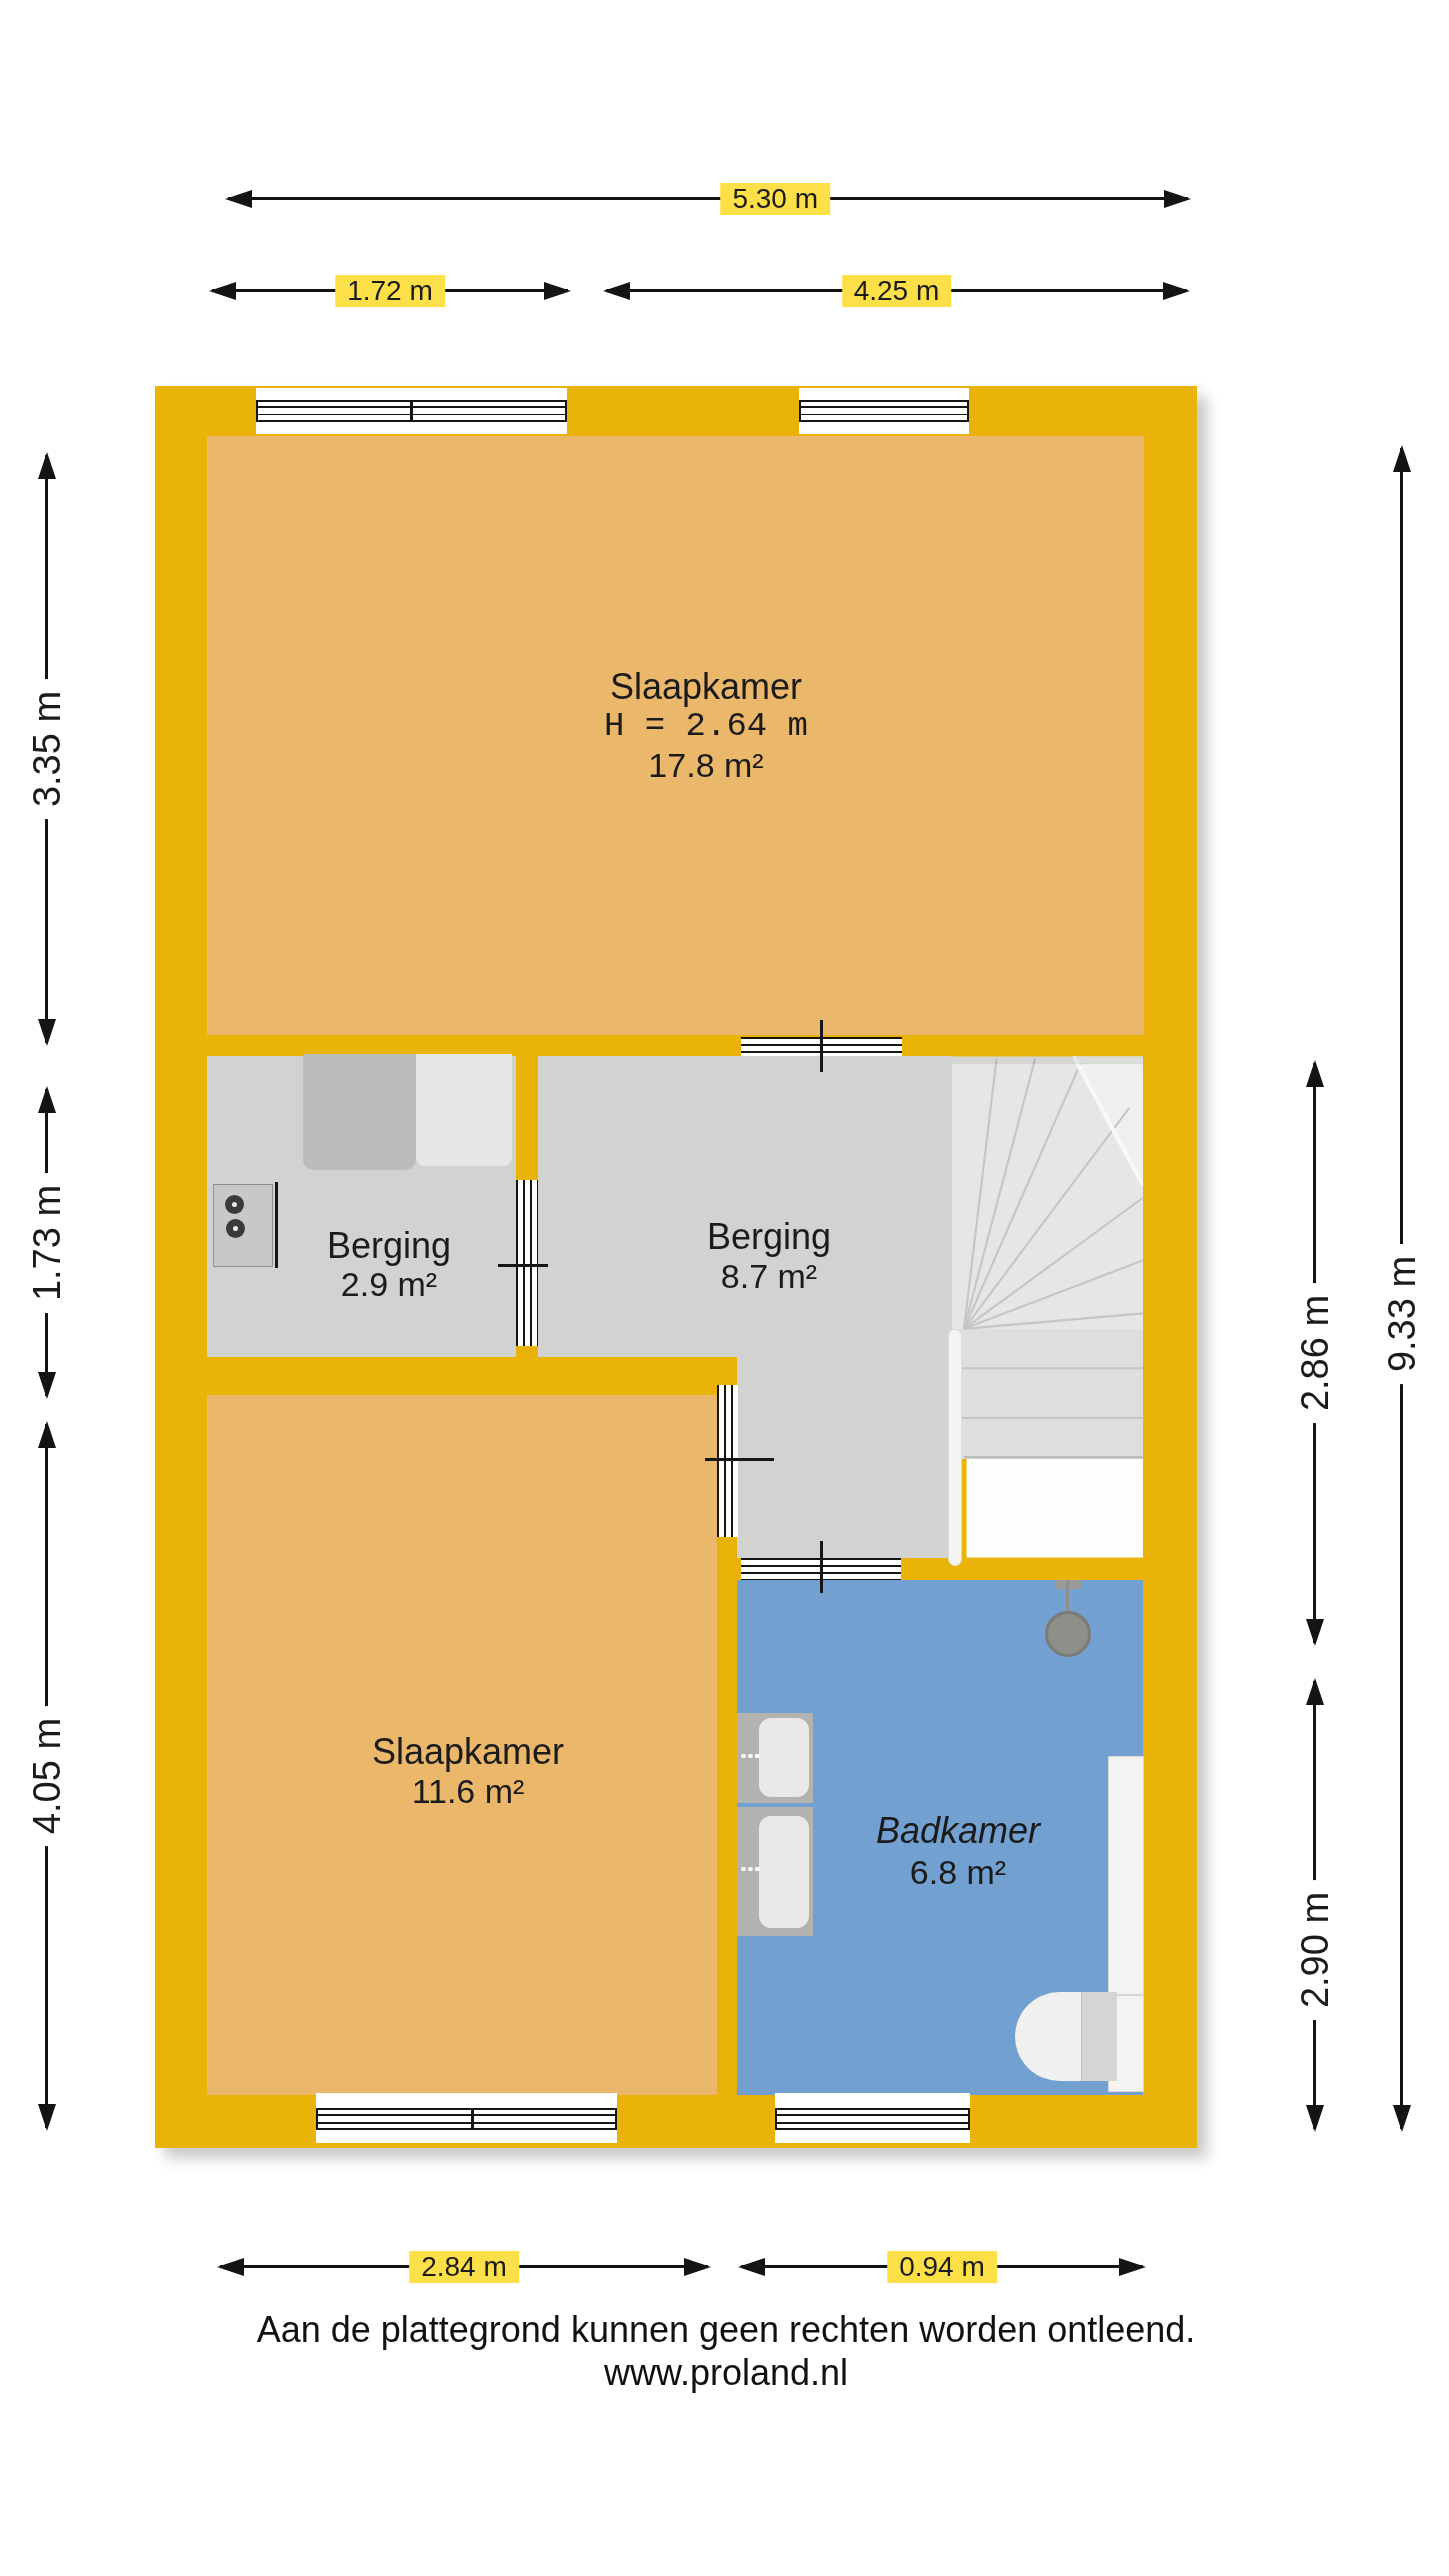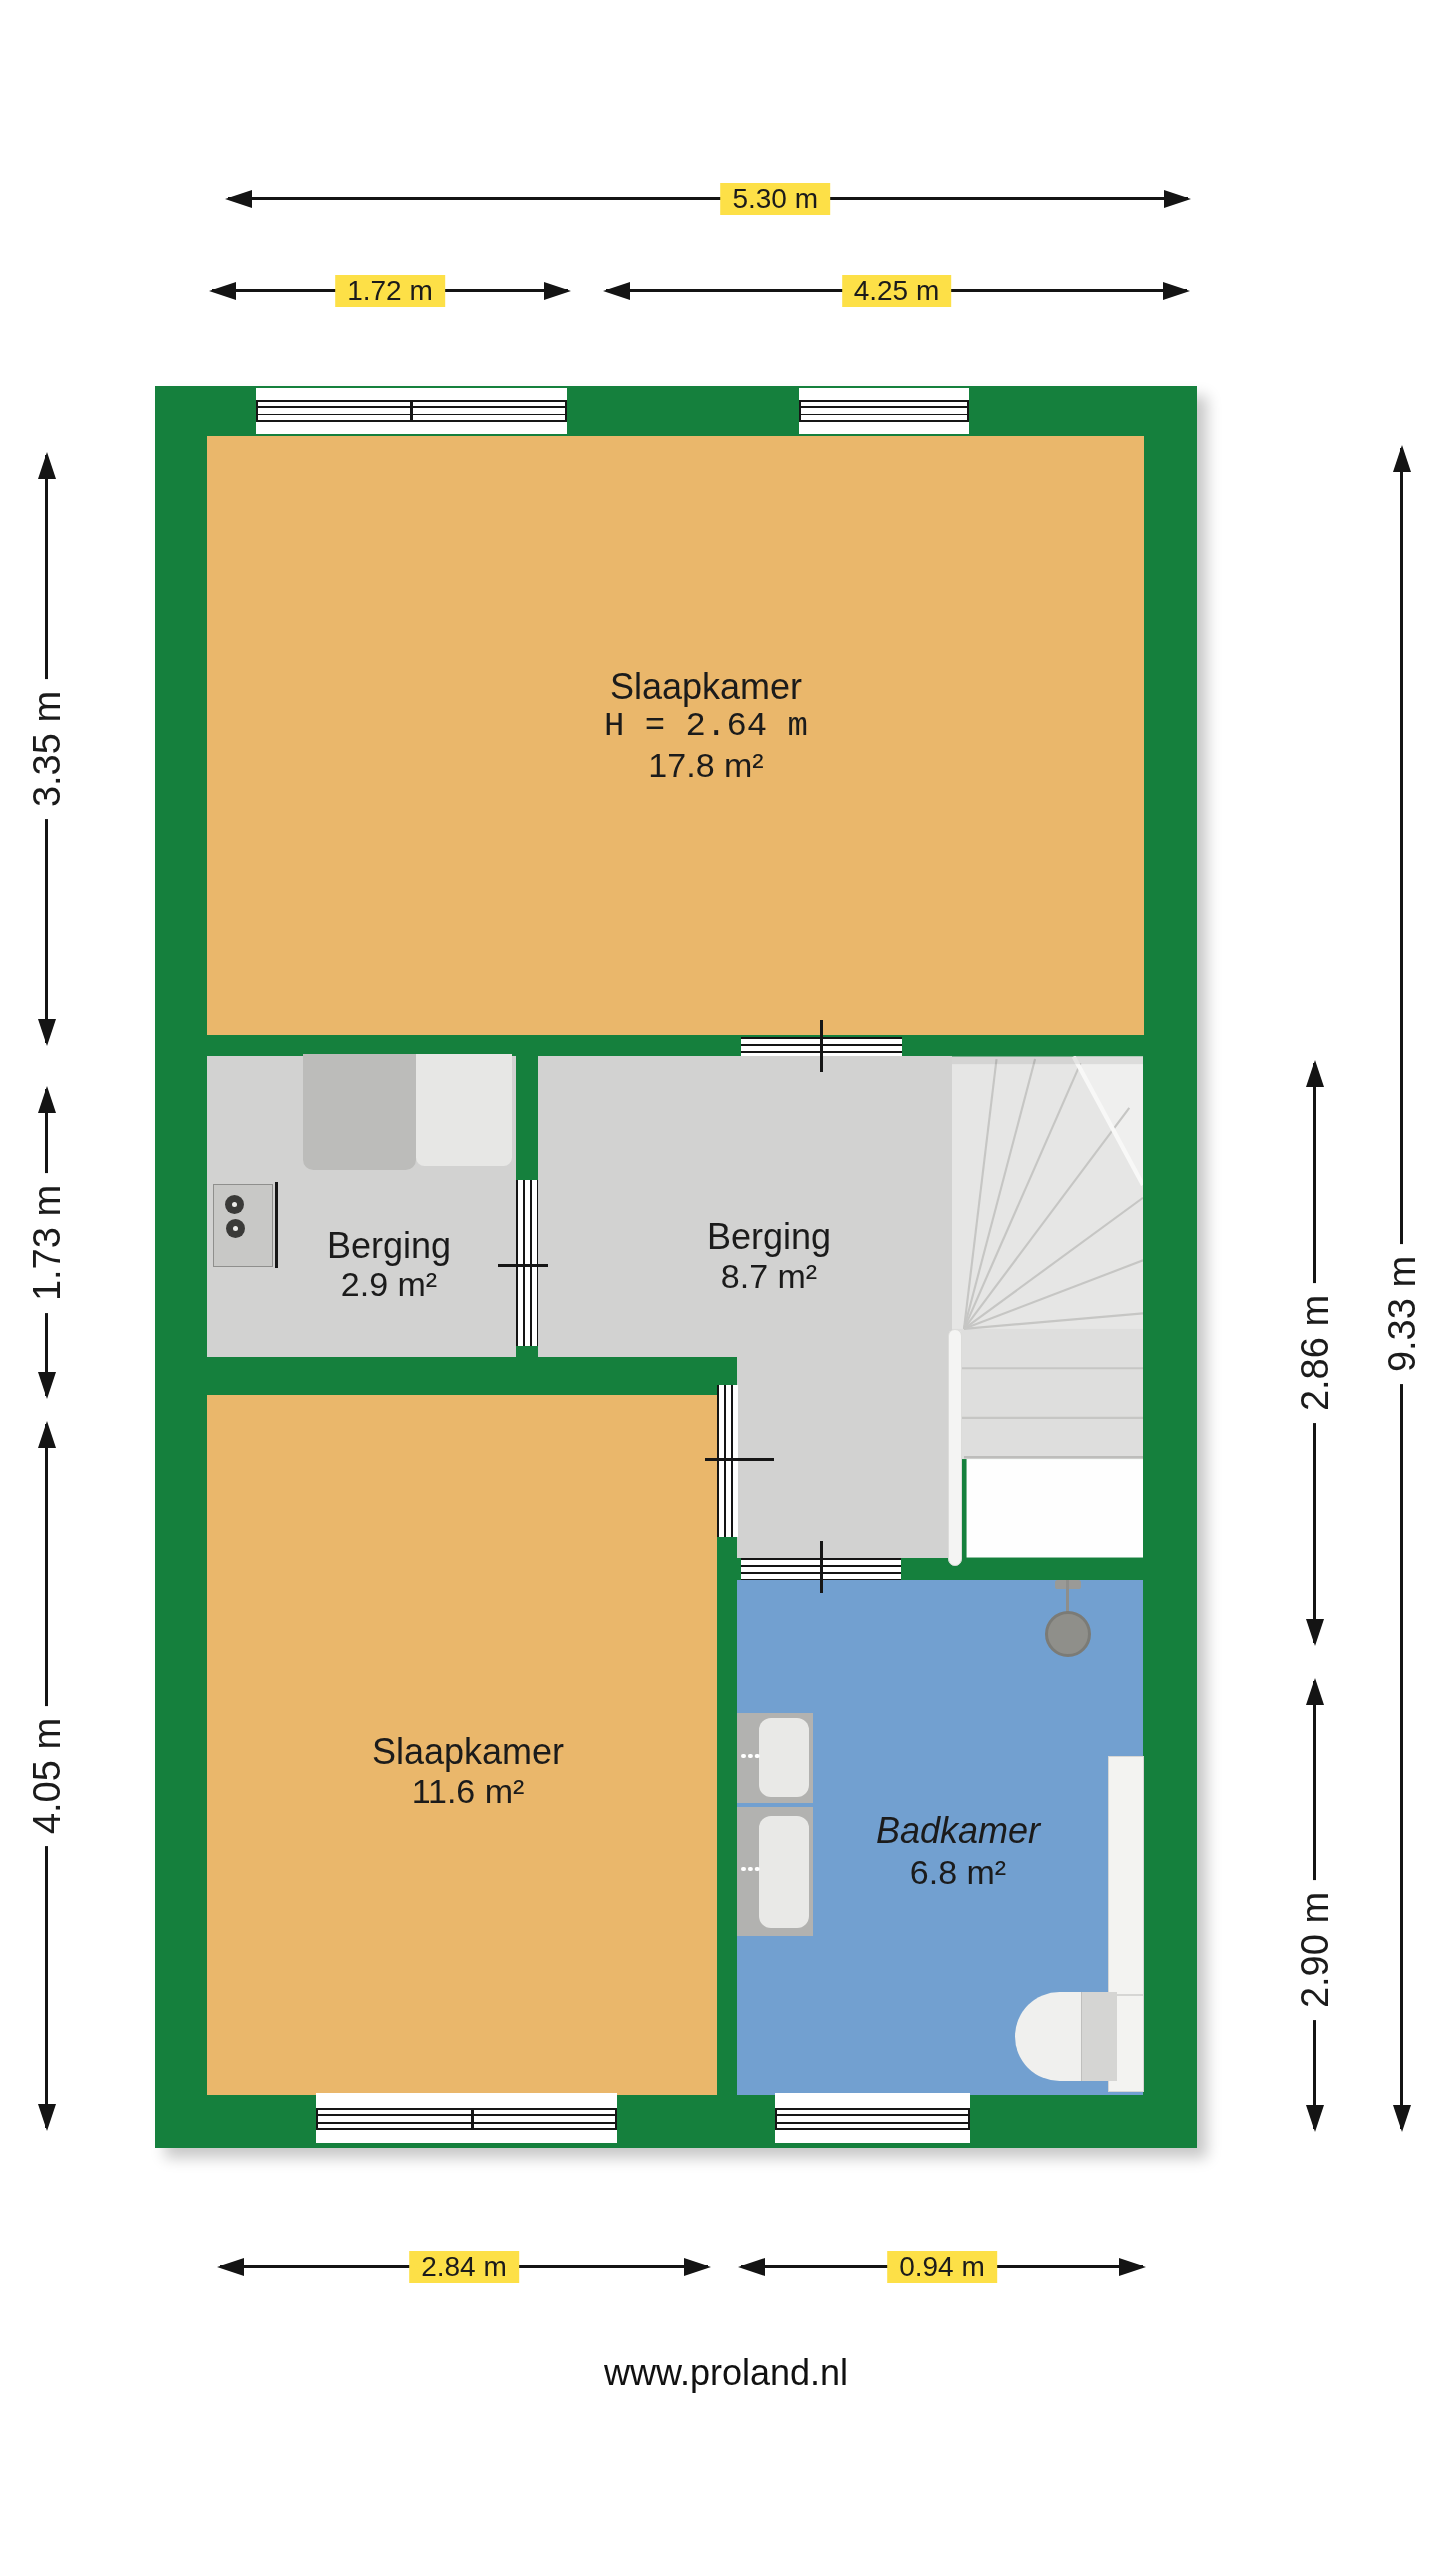--- a/index.html
+++ b/index.html
@@ -1,21 +1,21 @@
 <!DOCTYPE html>
 <html style="font-size:13.7px"><head>
 <meta charset="utf-8">
 <style>
   html,body{margin:0;padding:0;background:#fff;}
   .canvas{position:relative;width:1449px;height:2576px;background:#fff;
           font-family:"Liberation Sans",sans-serif;color:#1b1b1b;overflow:hidden;}
 
   
   .shell{position:absolute;left:155px;top:386px;width:1042px;height:1762px;
-         background:#15803d;box-shadow:10.3px 10.3px 13.7px rgba(0,0,0,.22);}
+         background:#eab308;box-shadow:10.3px 10.3px 13.7px rgba(0,0,0,.22);}
   .room{position:absolute;}
   .fill-bedroom{background:#EAB76B;}
   .fill-hall{background:#D2D2D1;}
   .fill-bath{background:#72A0D0;}
 
   
   .lbl{position:absolute;transform:translate(-50%,-50%);font-size:36px;
        line-height:1;white-space:nowrap;color:#1b1b1b;}
   .lbl.small{font-size:34px;}
 
@@ -220,16 +220,17 @@
     <span class="ah ah-l"></span>
     <span class="ah ah-r"></span>
     <span class="dlab">2.84 m</span>
   </div>
   <div class="dim-h" style="left:741px;top:2265px;width:402px;">
     <span class="ah ah-l"></span>
     <span class="ah ah-r"></span>
     <span class="dlab">0.94 m</span>
   </div>
 
+  <div class="footer-line" style="left:726px;top:2330px;">Aan de plattegrond kunnen geen rechten worden ontleend.</div>
   <div class="footer-line" style="left:726px;top:2373px;">www.proland.nl</div>
 
 </div>
 
 
 </body></html>

